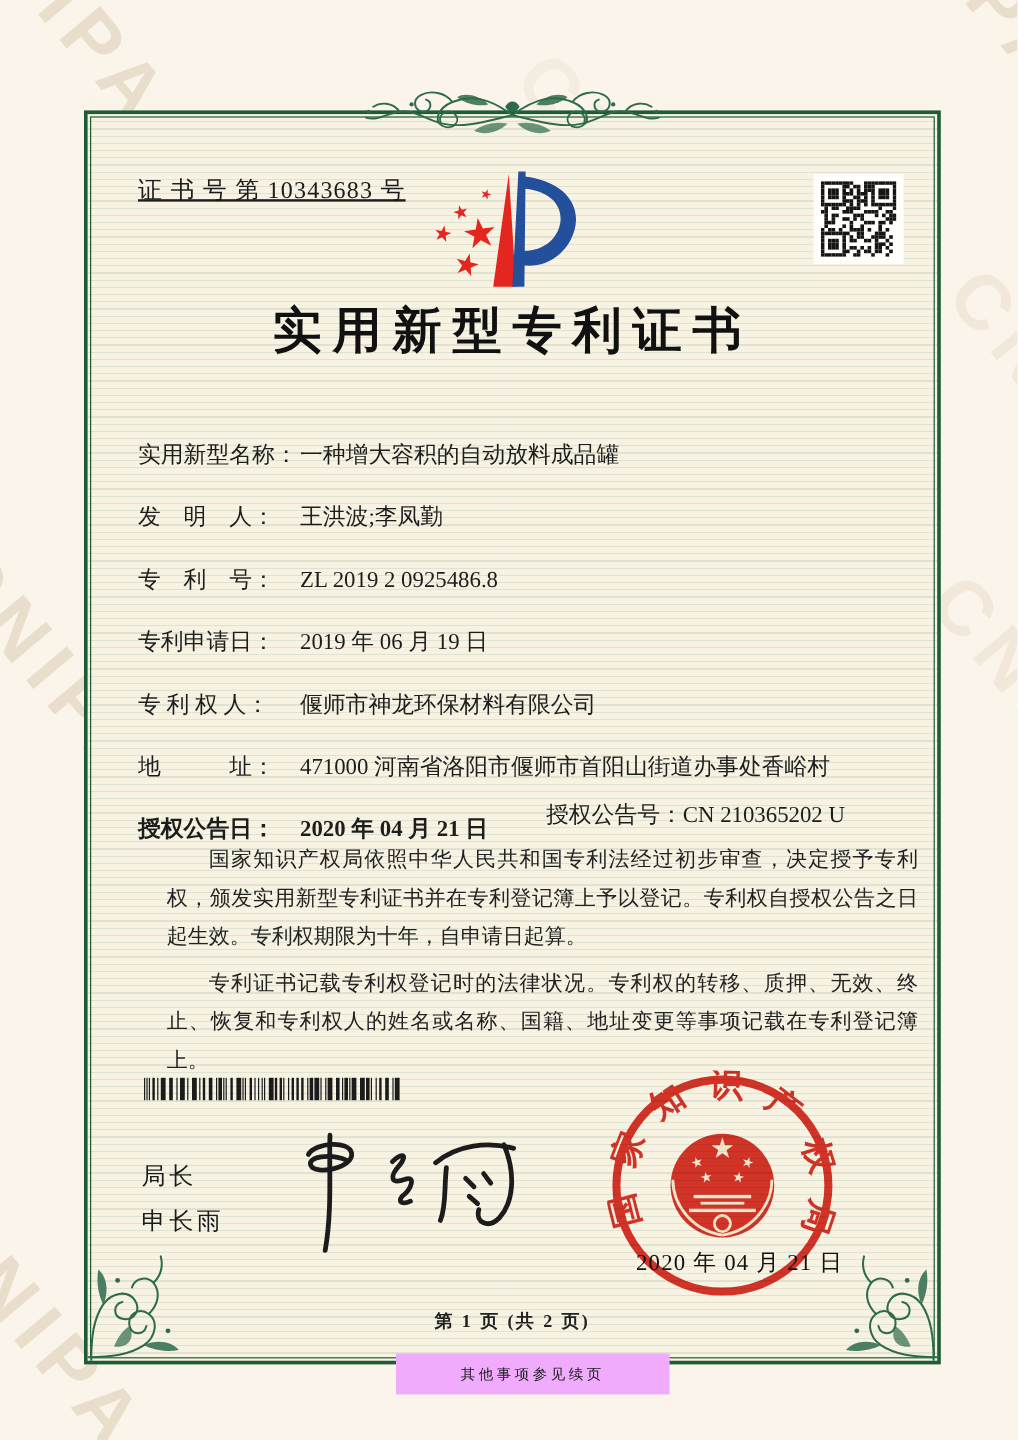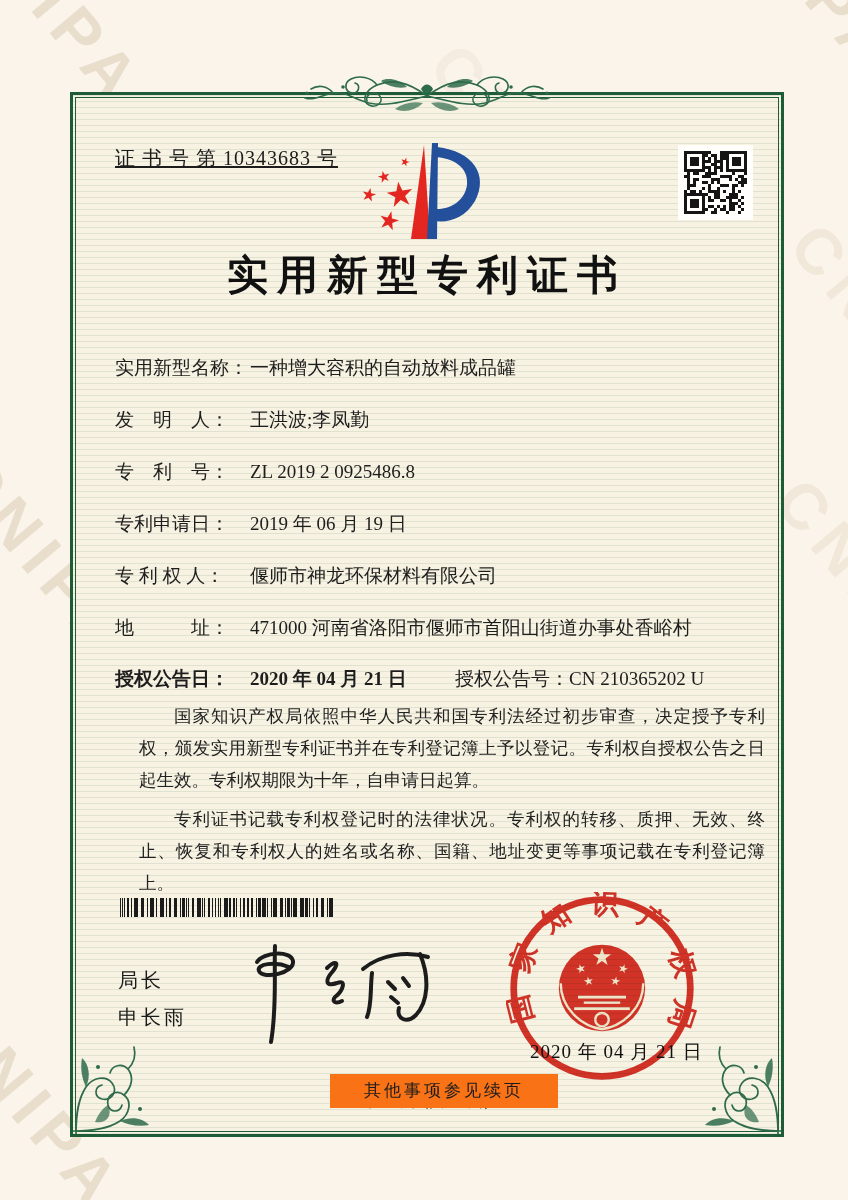--- a/index.html
+++ b/index.html
@@ -18,35 +18,35 @@
         background-image:repeating-linear-gradient(180deg,rgba(110,150,122,.17) 0px,rgba(110,150,122,.17) 1px,rgba(0,0,0,0) 1px,rgba(0,0,0,0) 6px);}
   .cert-inner{position:absolute;inset:2px;border:1px solid #1e5c38;pointer-events:none;}
   .abs{position:absolute;}
   .cert-no{left:42px;top:50px;font-size:20px;color:#1c1c1c;letter-spacing:1px;text-decoration:underline;}
   .logo{left:280px;top:36px;}
   .qr{left:605px;top:50px;background:#fffefb;padding:6px;line-height:0;}
   .title{left:0;top:153px;width:100%;text-align:center;font-size:41px;font-weight:bold;
          letter-spacing:9px;color:#111;}
   .fields{left:42px;top:259px;width:630px;font-size:19px;color:#1d1d1d;}
   .frow{height:27px;line-height:27px;margin-bottom:25px;white-space:nowrap;}
-  .flabel{display:inline-block;width:135px;}
+  .flabel{display:inline-block;width:135px;margin-top:12px;}
   .grant{left:42px;top:571px;width:640px;font-size:19px;color:#1d1d1d;display:flex;}
   .grant .g1{width:340px;font-weight:bold;}
   .paras{left:42px;top:605px;width:626px;font-size:17.5px;line-height:1.84;color:#222;
          text-align:justify;margin-left:24px;}
   .paras p{margin:0 0 6px 0;text-indent:2em;}
   .barcode{left:47px;top:803px;line-height:0;}
   .signer-title{left:45px;top:872px;font-size:20px;color:#1b1b1b;letter-spacing:3px;}
   .signer-name{left:45px;top:909px;font-size:20px;color:#1b1b1b;letter-spacing:3px;}
   .signature{left:158px;top:843px;}
   .seal{left:433px;top:797px;opacity:.93;mix-blend-mode:multiply;}
   .seal-date{left:457px;top:944px;font-size:19px;color:#111;letter-spacing:1px;z-index:5;}
   .page-no{left:0;top:997px;width:100%;text-align:center;font-size:15px;color:#222;letter-spacing:2px;font-weight:bold;}
-  .cont-box{position:absolute;left:330px;top:1074px;width:228px;height:34px;background:#f97316;
-            text-align:center;line-height:34px;font-size:17px;color:#1b1b1b;letter-spacing:3px;}
+  .cont-box{position:absolute;left:330px;top:1128px;width:228px;height:34px;background:#f0abfc;
+            text-align:center;line-height:34px;font-size:12px;color:#1b1b1b;letter-spacing:3px;}
   .orn-top{position:absolute;left:50%;top:-26px;margin-left:-130px;pointer-events:none;}
   .orn-corner{position:absolute;bottom:0;pointer-events:none;}
   .orn-corner.br{right:0;}
   .orn-corner.bl{left:0;transform:scaleX(-1);}
 </style>
 </head>
 <body>
 
 <div class="page">
 

